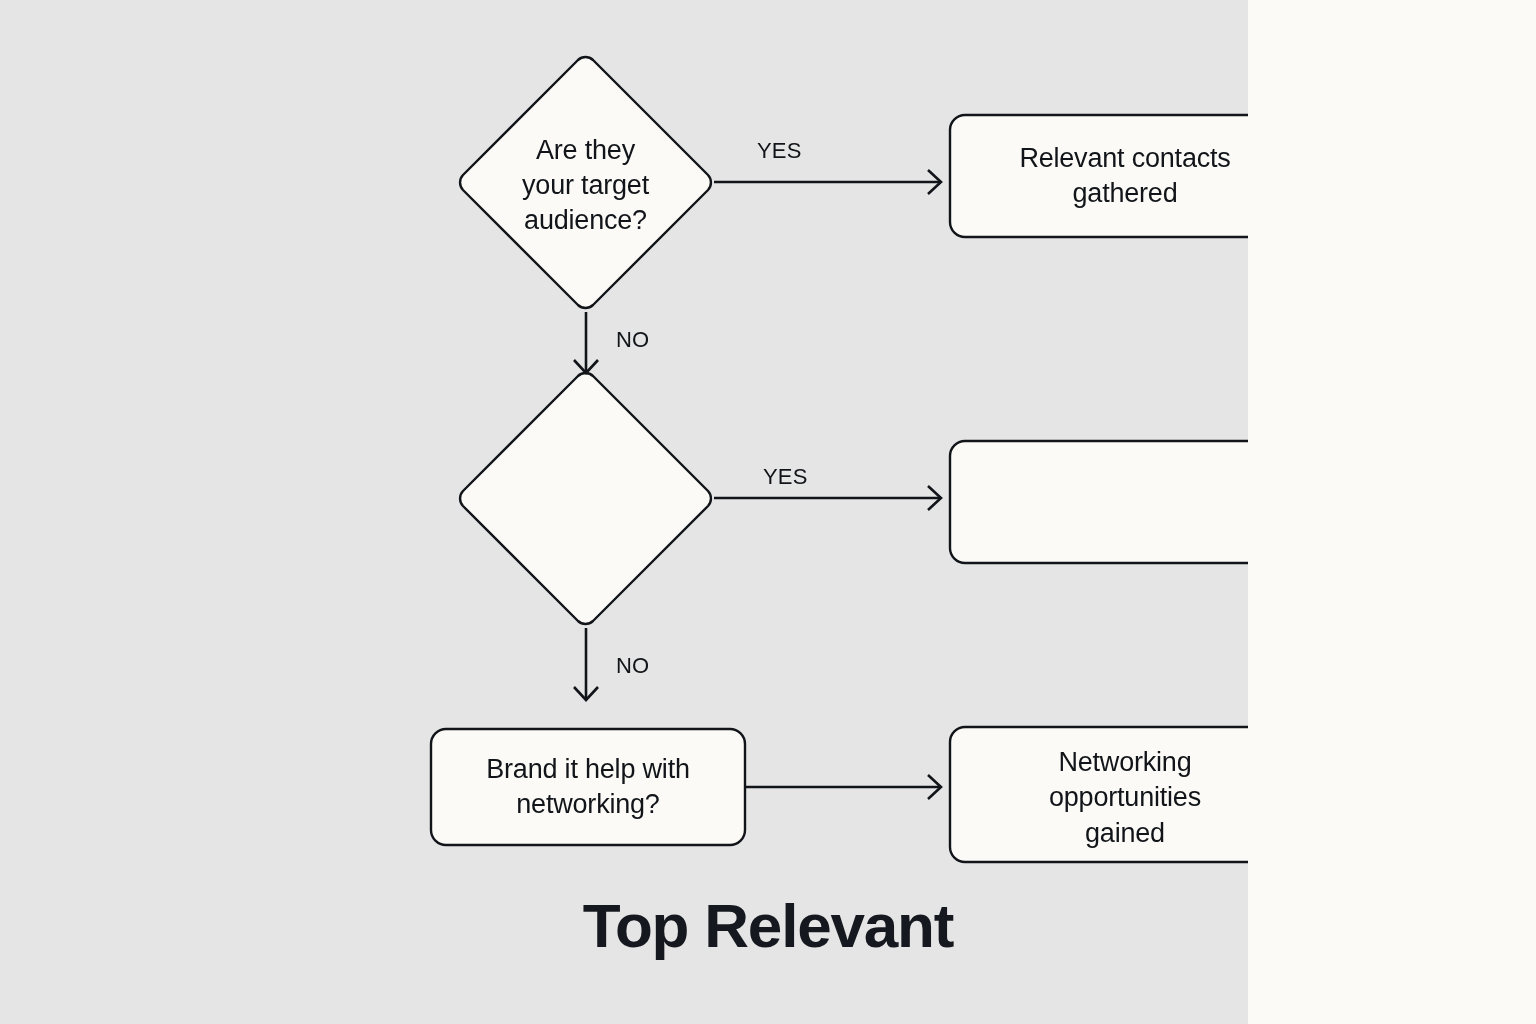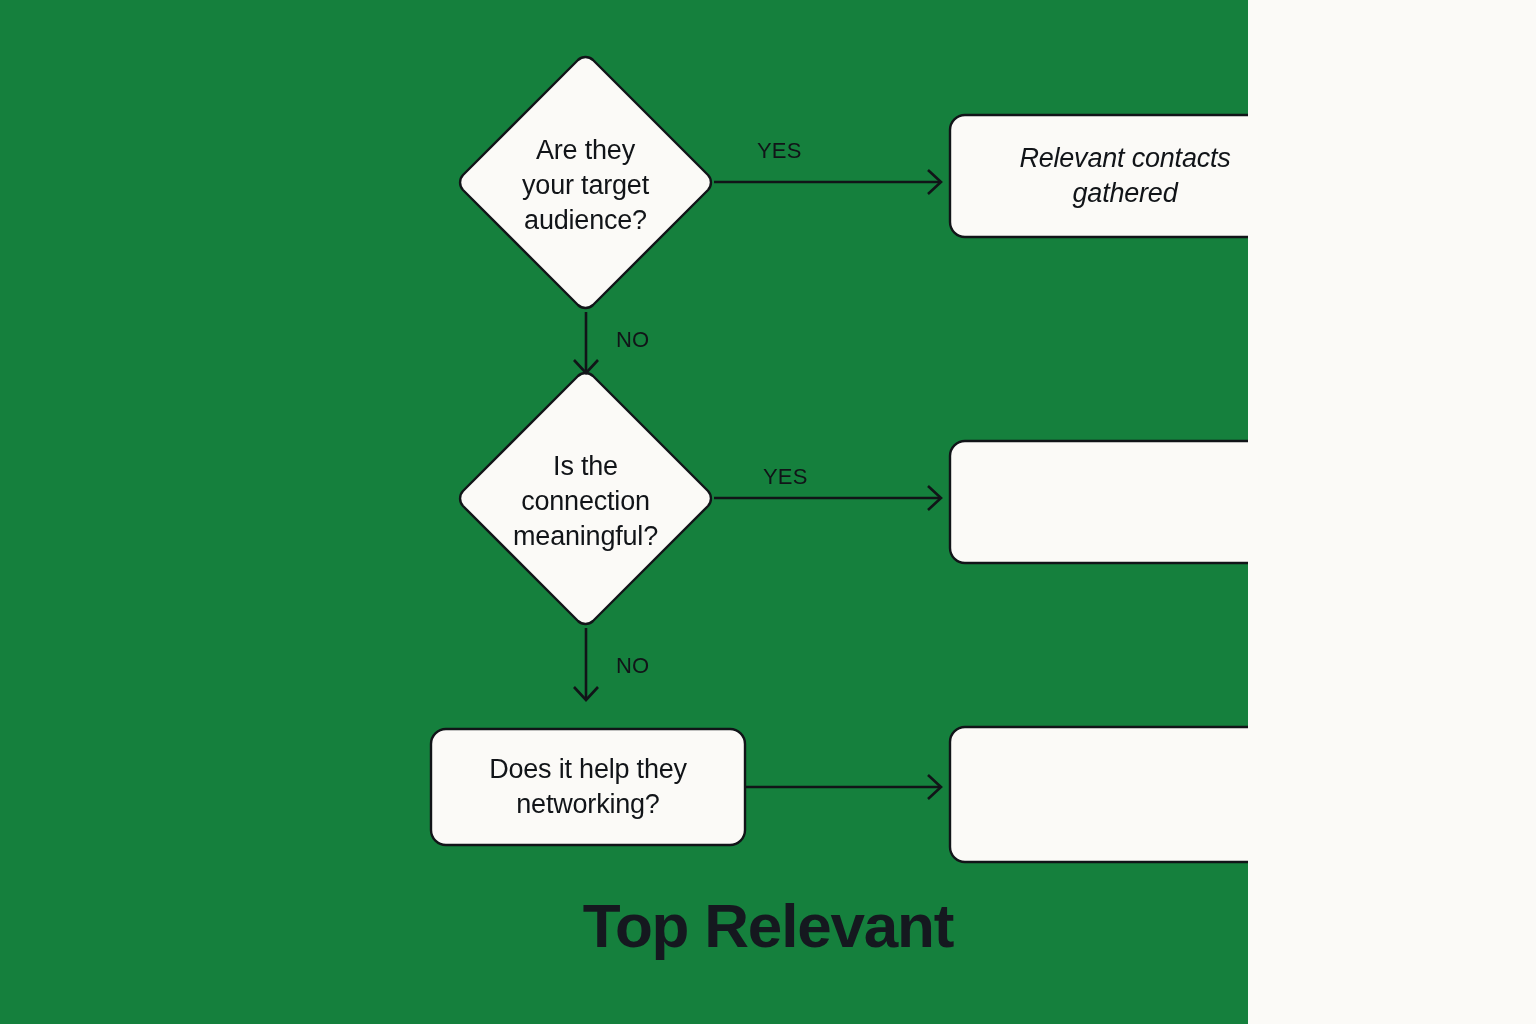--- a/index.html
+++ b/index.html
@@ -4,21 +4,21 @@
 <style>
   html, body {
     margin: 0;
     padding: 0;
     background: #fbfaf7;
   }
   #canvas {
     position: relative;
     width: 1248px;
     height: 1024px;
-    background: #15803d;
+    background: #e5e5e5;
     overflow: hidden;
     font-family: "Liberation Sans", sans-serif;
   }
   #flow-svg {
     position: absolute;
     inset: 0;
     width: 1536px;
     height: 1024px;
   }
 
@@ -36,21 +36,21 @@
     letter-spacing: -0.2px;
     white-space: pre-line;
     pointer-events: none;
   }
 
   
   .diamond-1 { left: 478px; top: 118px;  width: 215px; height: 135px; }
   .diamond-2 { left: 478px; top: 434px;  width: 215px; height: 135px; }
 
   
-  .box-1 { left: 960px; top: 122px; width: 330px; height: 108px; font-style: italic; }
+  .box-1 { left: 960px; top: 122px; width: 330px; height: 108px; }
   .box-2 { left: 960px; top: 448px; width: 330px; height: 108px; }
   .box-3 { left: 441px; top: 739px; width: 294px; height: 96px;  }
   .box-4 { left: 960px; top: 734px; width: 330px; height: 128px; }
 
   
   .edge-label {
     position: absolute;
     color: #111418;
     font-family: "Liberation Sans", sans-serif;
     font-size: 22px;
@@ -137,28 +137,28 @@
     </g>
   </svg>
 
   <div class="node-text diamond-1">Are they
 your target
 audience?</div>
 
   <div class="node-text box-1">Relevant contacts
 gathered</div>
 
-  <div class="node-text diamond-2">Is the
-connection
-meaningful?</div>
 
 
-  <div class="node-text box-3">Does it help they
+  <div class="node-text box-3">Brand it help with
 networking?</div>
 
+  <div class="node-text box-4">Networking
+opportunities
+gained</div>
 
   <div class="edge-label lbl-yes-1">YES</div>
   <div class="edge-label lbl-no-1">NO</div>
   <div class="edge-label lbl-yes-2">YES</div>
   <div class="edge-label lbl-no-2">NO</div>
 
   <div id="chart-title">Top Relevant</div>
 
 </div>
 

